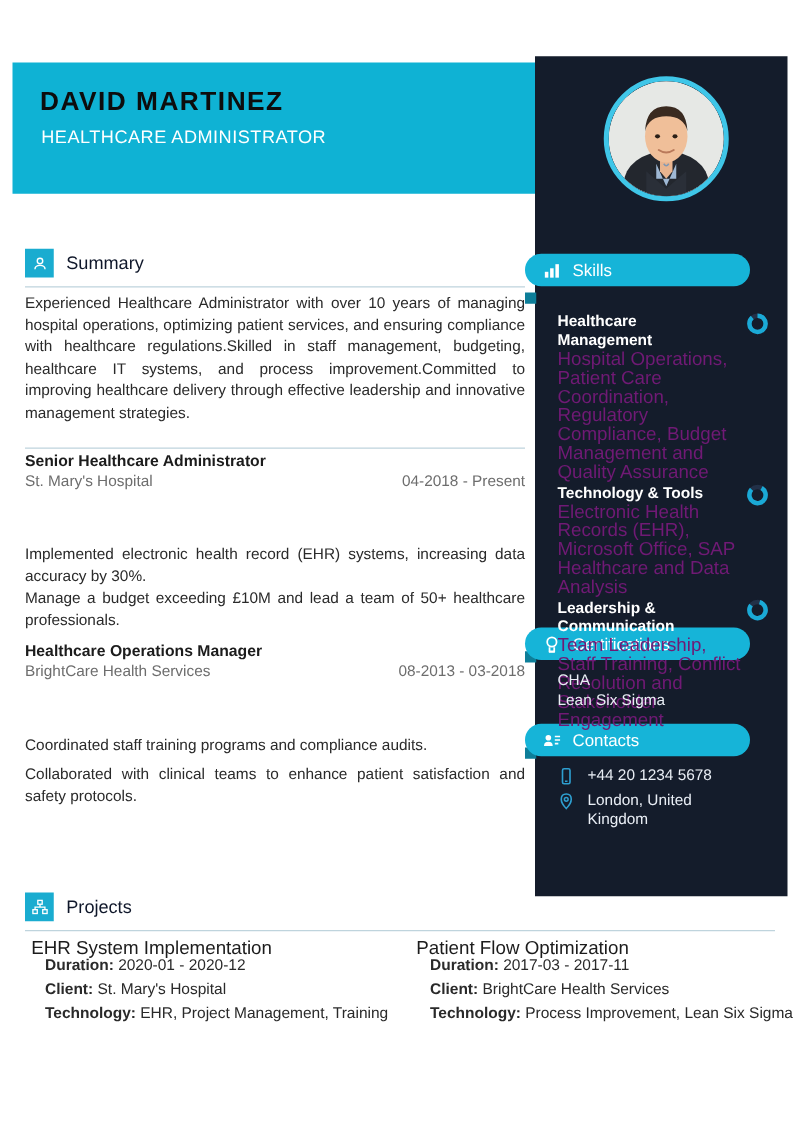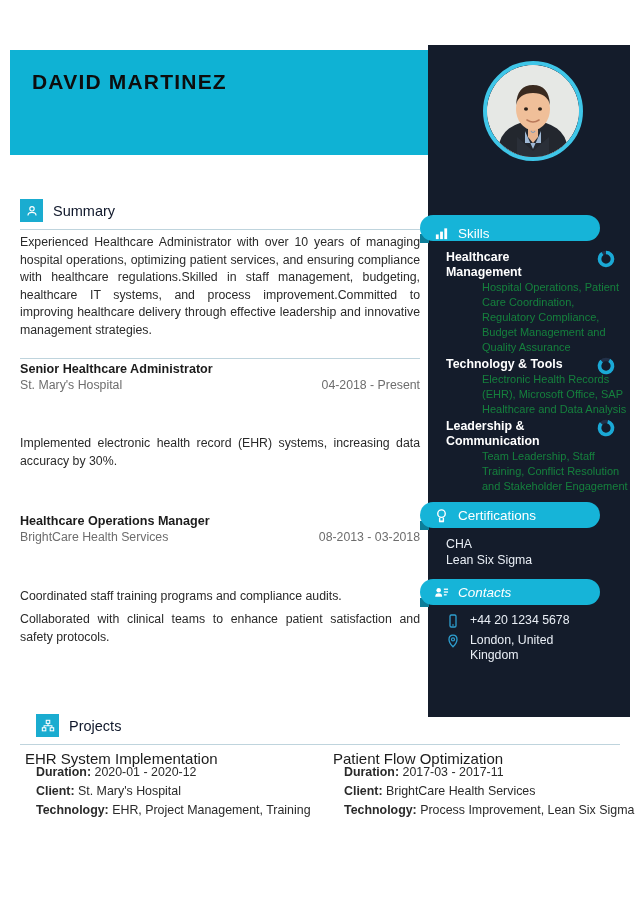--- a/index.html
+++ b/index.html
@@ -92,25 +92,24 @@
   .sb-section { position: absolute; left: 446px; width: 178px; z-index: 5; }
   .skill-item { position: relative; margin-bottom: 2px; }
   .skill-head {
     color: #ffffff;
     font-size: 12.4px;
     font-weight: bold;
     line-height: 15px;
     width: 128px;
   }
   .skill-desc {
-    color: #15803d;
-    font-size: 11px;
+    color: #701a75;
+    font-size: 15px;
     line-height: 15px;
     width: 148px;
-    margin-left: 36px;
   }
   .ring {
     position: absolute;
     right: 8px; top: 0px;
     width: 20px; height: 20px;
   }
   .cert-line { color: #e9eef5; font-size: 12.3px; line-height: 16px; }
   .contact-row {
     display: flex;
     align-items: flex-start;
@@ -195,20 +194,21 @@
   }
   .proj-line b { font-weight: bold; }
 </style>
 </head>
 <body>
 
 <div class="page">
 
   <div class="header-band">
     <div class="name">DAVID  MARTINEZ</div>
+    <div class="job-title">HEALTHCARE ADMINISTRATOR</div>
   </div>
 
   <div class="sidebar"></div>
 
   <div class="photo-wrap">
     <div class="photo">
       <svg width="92" height="92" viewBox="0 0 92 92">
         <rect width="92" height="92" fill="#e6e8e5"></rect>
         <ellipse cx="46" cy="82" rx="34" ry="26" fill="#23272e"></ellipse>
         <path d="M30 72 L46 86 L62 72 L62 96 L30 96 Z" fill="#2a2f38"></path>
@@ -218,21 +218,21 @@
         <path d="M29 40 q1 -20 17 -20 q16 0 17 20 q-3 -12 -17 -12 q-14 0 -17 12 z" fill="#3a2a20"></path>
         <ellipse cx="39" cy="44" rx="2" ry="1.7" fill="#2b2018"></ellipse>
         <ellipse cx="53" cy="44" rx="2" ry="1.7" fill="#2b2018"></ellipse>
         <path d="M40 55 q6 4 12 0" stroke="#b9795a" stroke-width="1.6" fill="none" stroke-linecap="round"></path>
         <path d="M44 66 q2 3 4 0" stroke="#7f98b5" stroke-width="1.2" fill="none"></path>
       </svg>
     </div>
   </div>
 
   <div class="pill-tab" style="top:234px;"></div>
-  <div class="pill" style="top:215px;align-items:flex-end;">
+  <div class="pill" style="top:203px;">
     <span class="pill-icon">
       <svg viewBox="0 0 16 16" width="15" height="15">
         <rect x="2" y="9" width="3" height="5" fill="#fff"></rect>
         <rect x="6.5" y="6" width="3" height="8" fill="#fff"></rect>
         <rect x="11" y="2.5" width="3" height="11.5" fill="#fff"></rect>
       </svg>
     </span>
     <span class="pill-label">Skills</span>
   </div>
 
@@ -282,21 +282,21 @@
     </span>
     <span class="pill-label">Certifications</span>
   </div>
 
   <div class="sb-section" style="top:536px;">
     <div class="cert-line">CHA</div>
     <div class="cert-line">Lean Six Sigma</div>
   </div>
 
   <div class="pill-tab" style="top:598px;"></div>
-  <div class="pill" style="top:579px;font-style:italic;">
+  <div class="pill" style="top:579px;">
     <span class="pill-icon">
       <svg viewBox="0 0 16 16" width="15" height="15">
         <circle cx="5" cy="5.5" r="2.4" fill="#fff"></circle>
         <path d="M1.3 12.5 q0 -3.6 3.7 -3.6 q3.7 0 3.7 3.6 z" fill="#fff"></path>
         <line x1="10.5" y1="4.5" x2="15" y2="4.5" stroke="#fff" stroke-width="1.4"></line>
         <line x1="10.5" y1="7.5" x2="15" y2="7.5" stroke="#fff" stroke-width="1.4"></line>
         <line x1="10.5" y1="10.5" x2="13.5" y2="10.5" stroke="#fff" stroke-width="1.4"></line>
       </svg>
     </span>
     <span class="pill-label">Contacts</span>
@@ -334,28 +334,29 @@
   </div>
   <div class="sec-rule" style="left:20px; top:229px; width:400px;"></div>
   <div class="body-text" style="left:20px; top:234px; width:400px;">Experienced Healthcare Administrator with over 10 years of managing hospital operations, optimizing patient services, and ensuring compliance with healthcare regulations.Skilled in staff management, budgeting, healthcare IT systems, and process improvement.Committed to improving healthcare delivery through effective leadership and innovative management strategies.</div>
 
   <div class="sec-rule" style="left:20px; top:358px; width:400px;"></div>
 
   <div class="job-role" style="left:20px; top:362px;">Senior Healthcare Administrator</div>
   <div class="job-org" style="left:20px; top:378px;">St. Mary's Hospital</div>
   <div class="job-date" style="left:280px; top:378px; width:140px;">04-2018 - Present</div>
   <div class="bullet" style="left:20px; top:435px; width:400px;">Implemented electronic health record (EHR) systems, increasing data accuracy by 30%.</div>
+  <div class="bullet" style="left:20px; top:470px; width:400px;">Manage a budget exceeding £10M and lead a team of 50+ healthcare professionals.</div>
 
   <div class="job-role" style="left:20px; top:514px;">Healthcare Operations Manager</div>
   <div class="job-org" style="left:20px; top:530px;">BrightCare Health Services</div>
   <div class="job-date" style="left:280px; top:530px; width:140px;">08-2013 - 03-2018</div>
   <div class="bullet" style="left:20px; top:588px; width:400px;">Coordinated staff training programs and compliance audits.</div>
   <div class="bullet" style="left:20px; top:611px; width:400px;">Collaborated with clinical teams to enhance patient satisfaction and safety protocols.</div>
 
-  <div class="sec-head" style="left:36px; top:714px;">
+  <div class="sec-head" style="left:20px; top:714px;">
     <span class="sec-badge">
       <svg viewBox="0 0 16 16" width="14" height="14">
         <rect x="6" y="1.5" width="4" height="3.5" fill="none" stroke="#fff" stroke-width="1.2"></rect>
         <rect x="1.5" y="10" width="4" height="3.5" fill="none" stroke="#fff" stroke-width="1.2"></rect>
         <rect x="10.5" y="10" width="4" height="3.5" fill="none" stroke="#fff" stroke-width="1.2"></rect>
         <path d="M8 5 L8 7.6 M3.5 10 L3.5 7.6 L12.5 7.6 L12.5 10" fill="none" stroke="#fff" stroke-width="1.2"></path>
       </svg>
     </span>
     <span class="sec-title">Projects</span>
   </div>

